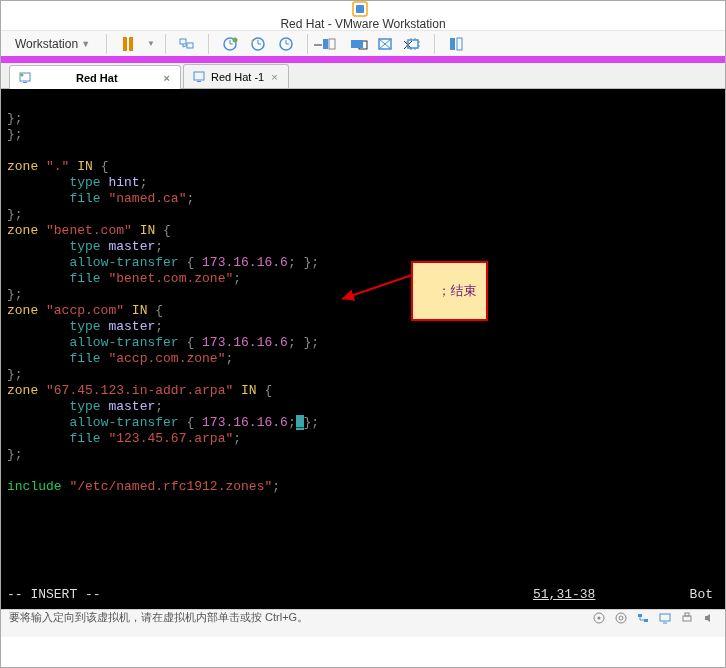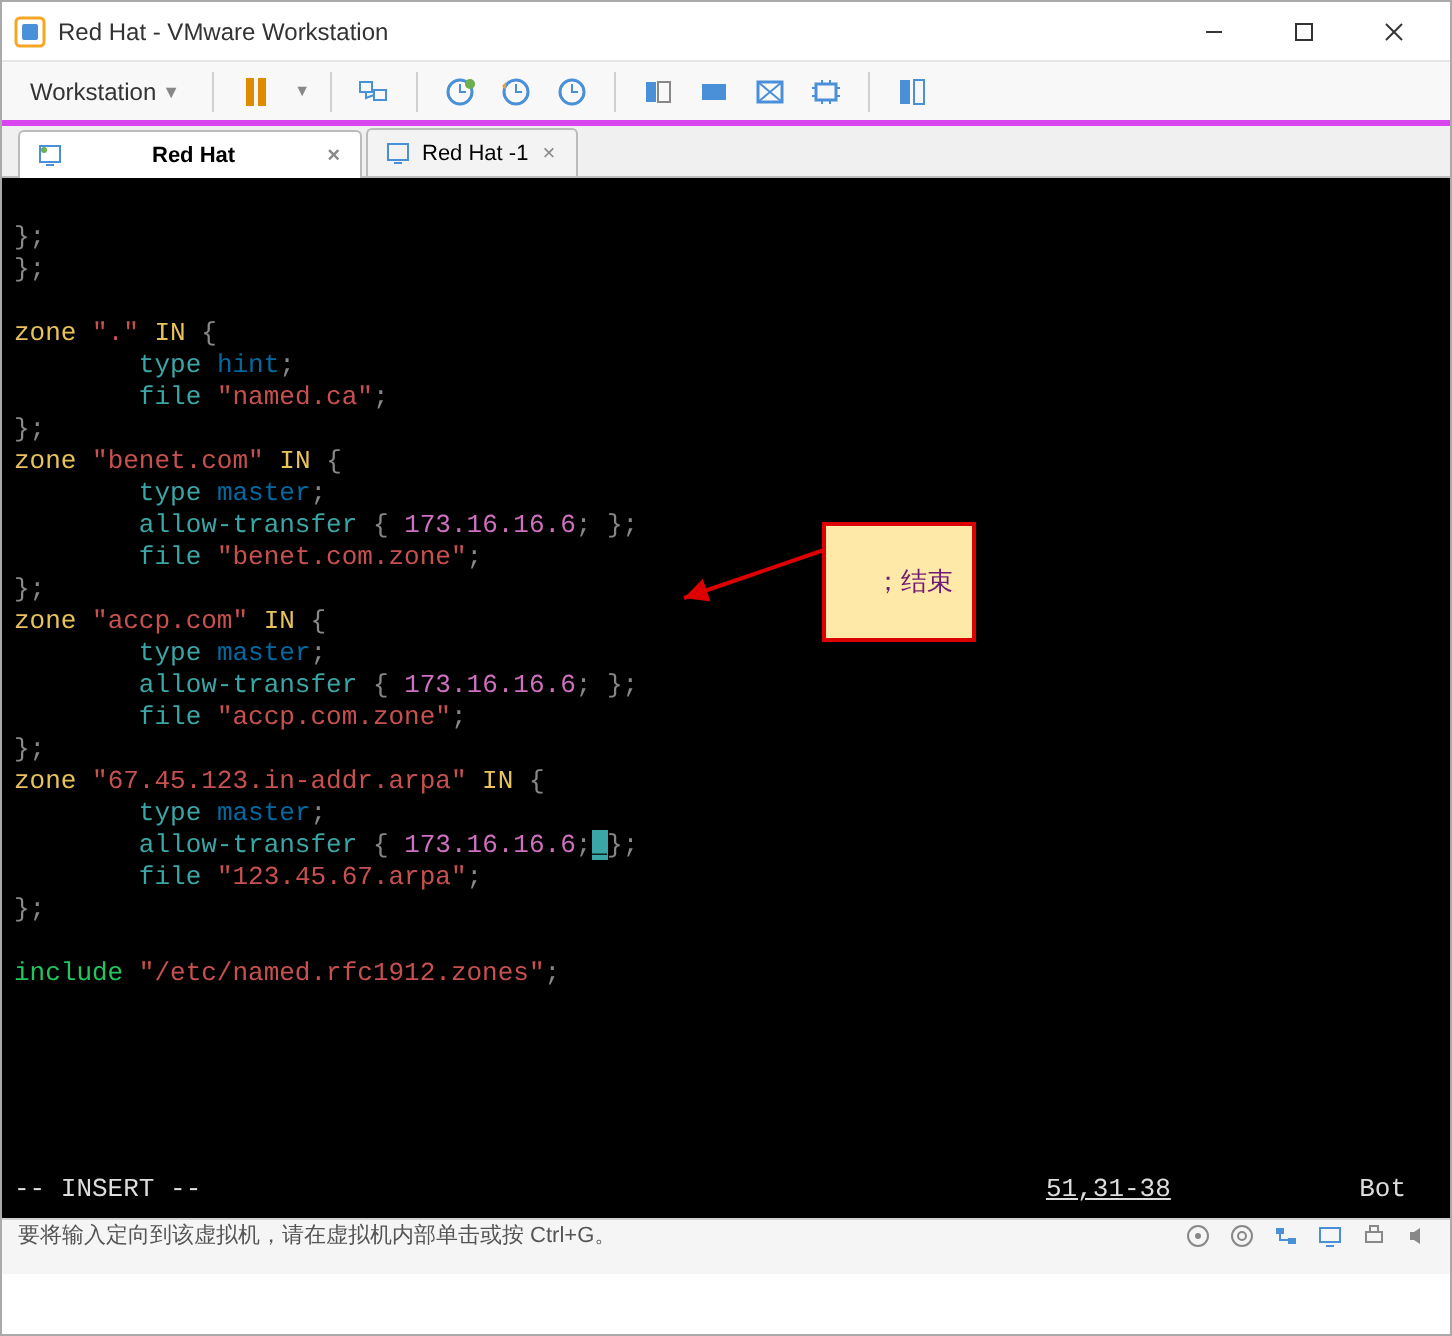--- a/index.html
+++ b/index.html
@@ -1,26 +1,26 @@
 <!DOCTYPE html>
 <html><head>
 <meta charset="utf-8">
 <style>
 * { margin: 0; padding: 0; box-sizing: border-box; }
 body { font-family: "Segoe UI", Tahoma, sans-serif; font-size: 12px; background: #fff; width: 726px; height: 668px; overflow: hidden; border: 1px solid #aaa; }
 
 
-.titlebar { height: 30px; background: #fff; display: flex; align-items: center; padding: 0 6px; border-bottom: 1px solid #e5e5e5; }
+.titlebar { height: 30px; background: #fff; display: flex; align-items: center; padding: 0 6px; border-bottom: 1px solid #e5e5e5; flex-direction: column; }
 .titlebar .app-icon { width: 16px; height: 16px; display: inline-flex; align-items: center; justify-content: center; margin-right: 6px; }
 .titlebar .title { flex: 1; font-size: 12px; color: #333; }
 .titlebar .win-controls { display: flex; gap: 0; }
 .titlebar .win-btn { width: 45px; height: 28px; display: flex; align-items: center; justify-content: center; color: #333; cursor: pointer; }
 
 
-.toolbar { height: 32px; background: #f8f8f8; display: flex; align-items: center; padding: 0 8px; border-bottom: 3px solid #d946ef; gap: 6px; }
+.toolbar { height: 32px; background: #f8f8f8; display: flex; align-items: center; padding: 0 8px; border-bottom: 7px solid #d946ef; gap: 6px; }
 .toolbar .menu-btn { padding: 3px 6px; font-size: 12px; color: #333; display: flex; align-items: center; gap: 3px; cursor: pointer; }
 .toolbar .menu-btn .caret { font-size: 9px; color: #888; }
 .toolbar .sep { width: 1px; height: 20px; background: #d0d0d0; margin: 0 4px; }
 .toolbar .icon-btn { width: 22px; height: 22px; display: flex; align-items: center; justify-content: center; cursor: pointer; border-radius: 2px; }
 .toolbar .pause-btn { display: flex; gap: 2px; }
 .toolbar .pause-bar { width: 4px; height: 14px; background: #e08a00; }
 .toolbar .small-caret { font-size: 8px; color: #888; margin-left: 2px; }
 
 
 .tabs { height: 26px; background: #f0f0f0; display: flex; align-items: flex-end; padding: 0 8px; border-bottom: 1px solid #bbb; gap: 2px; }
@@ -29,32 +29,32 @@
 .tab .tab-icon { width: 14px; height: 14px; }
 .tab .close-x { font-size: 11px; color: #888; padding: 0 2px; cursor: pointer; }
 
 
 .terminal { background: #000; height: 520px; position: relative; padding: 6px 6px; font-family: "Courier New", monospace; font-size: 13px; line-height: 16px; color: #aaa; white-space: pre; overflow: hidden; }
 .term-line { height: 16px; }
 .c-gray { color: #888; }
 .c-yellow { color: #e8c35a; }
 .c-str { color: #c85050; }
 .c-teal { color: #3aa6a6; }
-.c-green { color: #0369a1; margin-top: 20px; }
+.c-green { color: #c4b5fd; margin-top: 20px; }
 .c-blue { color: #22c55e; }
 .c-pink { color: #d070c0; }
 .c-white { color: #ddd; }
 .cursor { background: #3aa6a6; color: #000; }
 
 
 .callout { position: absolute; border: 2px solid #d00; background: #ffe9a8; padding: 4px 10px; font-family: "Microsoft YaHei", sans-serif; font-size: 13px; color: #701a75; }
 .arrow { position: absolute; pointer-events: none; }
 
 
-.term-status { position: absolute; bottom: 6px; left: 6px; right: 22px; display: flex; color: #ddd; }
+.term-status { position: absolute; bottom: 6px; left: 6px; right: 12px; display: flex; color: #ddd; }
 .term-status .st-left { flex: 1; }
 .term-status .st-pos { width: 120px; text-decoration: underline; }
 .term-status .st-right { width: 60px; text-align: right; }
 
 
 .statusbar { height: 28px; background: #f5f5f5; border-top: 1px solid #d0d0d0; display: flex; align-items: flex-start; padding: 0 8px; font-size: 11px; color: #555; }
 .statusbar .st-msg { flex: 1; }
 .statusbar .st-icons { display: flex; gap: 6px; }
 .statusbar .sb-icon { width: 16px; height: 16px; display: flex; align-items: center; justify-content: center; }
 

